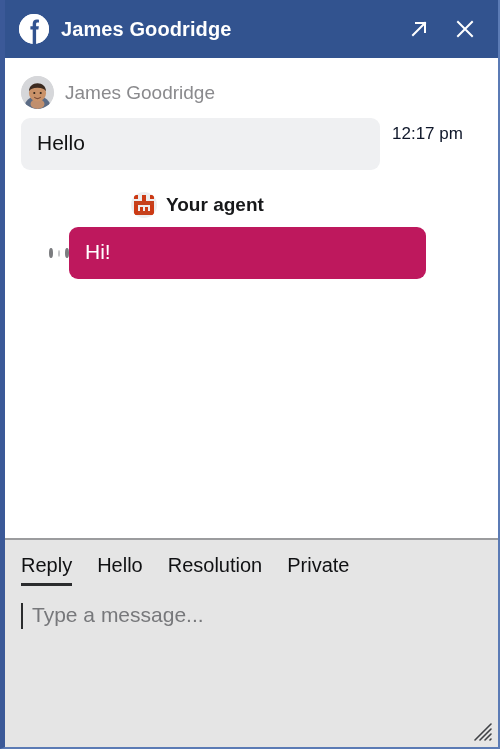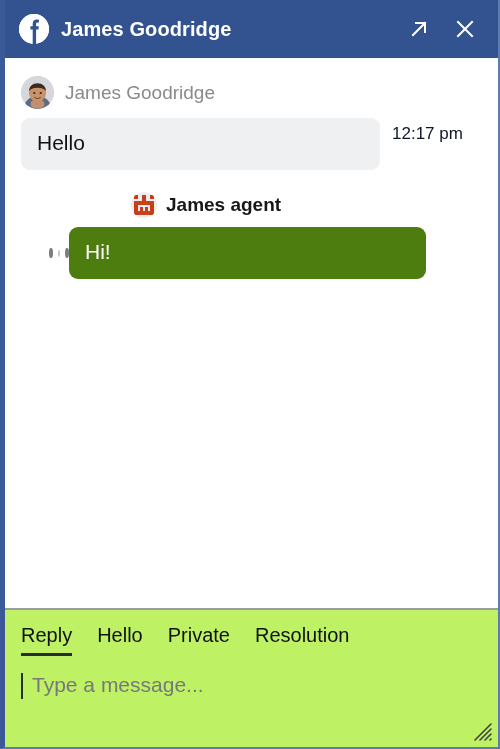--- a/index.html
+++ b/index.html
@@ -168,38 +168,38 @@
   }
   .dot {
     border-radius: 50%;
     background: #7b7c7f;
     display: inline-block;
   }
   .dot.big { width: 10px; height: 10px; }
   .dot.small { width: 7px; height: 7px; background: #c4c5c7; margin: 0 5px; }
 
   .bubble-out {
-    background: #4d7c0f;
+    background: #be185d;
     border-radius: 9px;
     padding: 13px 16px;
     font-size: 21px;
     color: #ffffff;
     box-sizing: border-box;
     width: 357px;
     min-height: 52px;
   }
 
   
   .composer {
     flex: 0 0 auto;
     border-top: 2px solid #9b9c9e;
-    background: #bef264;
+    background: #e5e5e5;
     padding: 14px 16px 0 16px;
     box-sizing: border-box;
-    height: 139px;
+    height: 209px;
     position: relative;
   }
   .tabs {
     display: flex;
     align-items: flex-end;
     gap: 25px;
     margin-bottom: 16px;
   }
   .tab {
     font-size: 20px;
@@ -308,40 +308,40 @@
             <rect x="4" y="0" width="2" height="3" fill="#cc3a14"></rect>
             <rect x="8" y="0" width="2" height="2" fill="#cc3a14"></rect>
             <rect x="0" y="3" width="10" height="2" fill="#c6411c"></rect>
             <rect x="0" y="5" width="2" height="5" fill="#cc3a14"></rect>
             <rect x="8" y="5" width="2" height="5" fill="#cc3a14"></rect>
             <rect x="3" y="6" width="1.6" height="2" fill="#cc3a14"></rect>
             <rect x="5.4" y="6" width="1.6" height="2" fill="#cc3a14"></rect>
             <rect x="2" y="8" width="6" height="2" fill="#c6411c"></rect>
           </svg>
         </div>
-        <div class="agent-name">James agent</div>
+        <div class="agent-name">Your agent</div>
       </div>
       <div class="out-bubble-line">
         <div class="dots">
           <span class="dot big"></span>
           <span class="dot small"></span>
           <span class="dot big"></span>
         </div>
         <div class="bubble-out">Hi!</div>
       </div>
     </div>
 
   </div>
 
   <div class="composer">
     <div class="tabs">
       <div class="tab active">Reply</div>
       <div class="tab">Hello</div>
+      <div class="tab">Resolution</div>
       <div class="tab">Private</div>
-      <div class="tab">Resolution</div>
     </div>
     <div class="input-area">
       <div class="caret"></div>
       <div class="placeholder">Type a message...</div>
     </div>
     <div class="resize-grip">
       <svg width="22" height="22" viewBox="0 0 22 22" aria-hidden="true">
         <path d="M21 5L5 21M21 10L10 21M21 15L15 21M21 20L20 21" stroke="#3f4145" stroke-width="1.6" fill="none" stroke-linecap="round"></path>
       </svg>
     </div>

